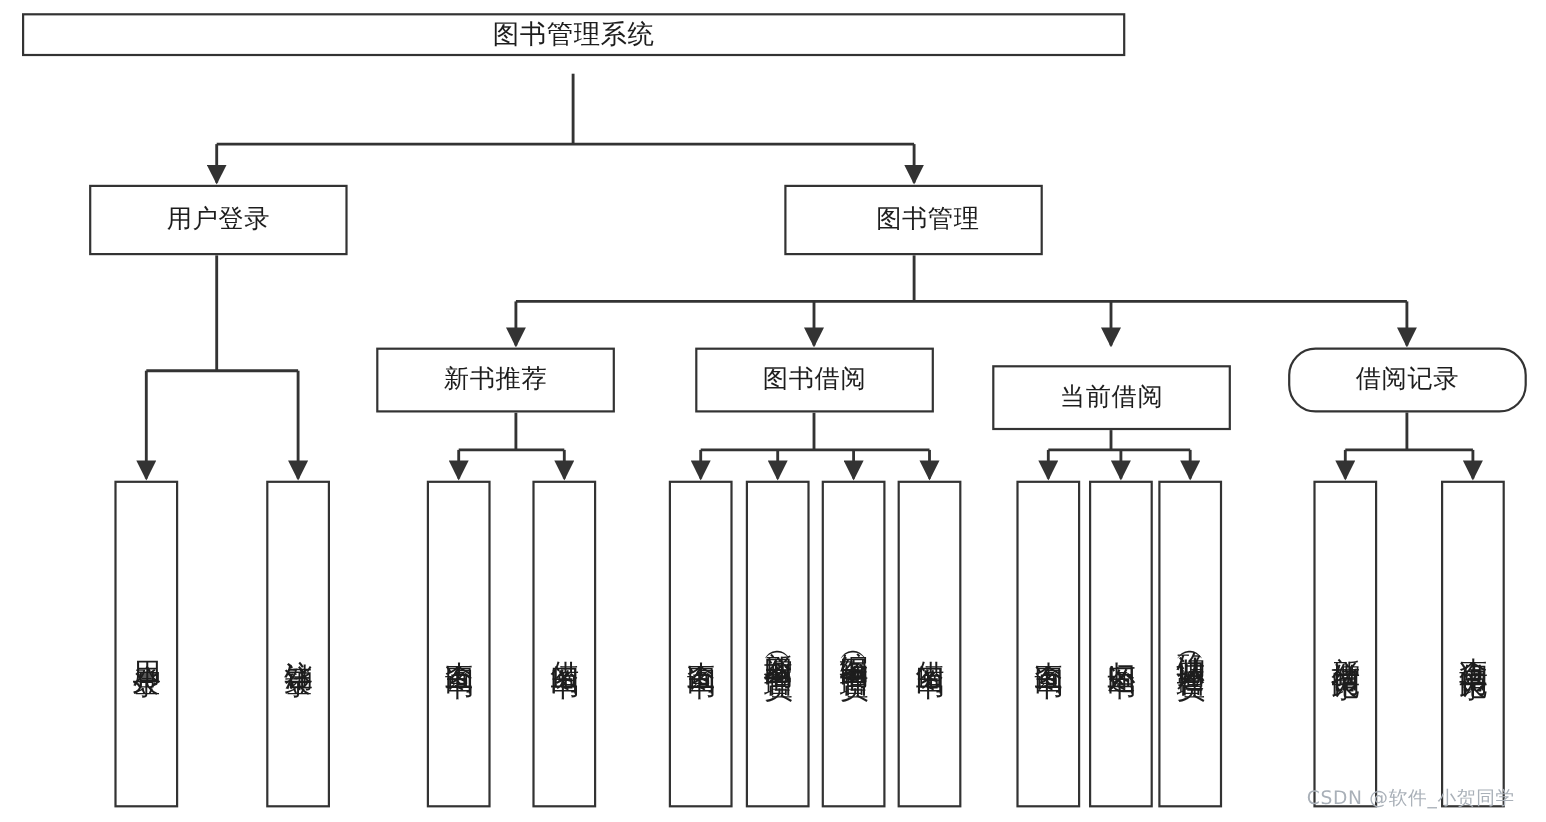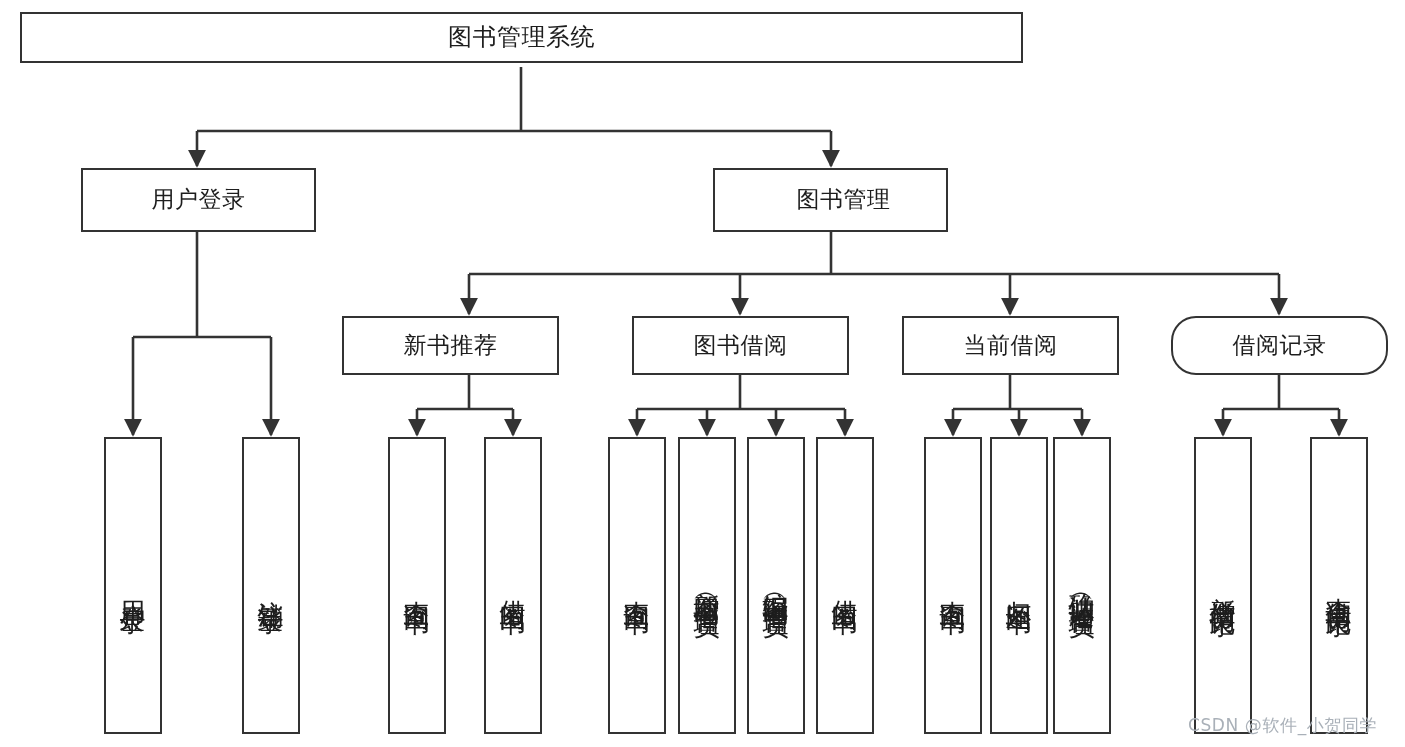--- a/index.html
+++ b/index.html
@@ -127,41 +127,41 @@
       <path d="M 1019 409 L 1019 435" marker-end="url(#arrow)"></path>
       <path d="M 1082 409 L 1082 435" marker-end="url(#arrow)"></path>
 
       <path d="M 1279 375 L 1279 409"></path>
       <path d="M 1223 409 L 1339 409"></path>
       <path d="M 1223 409 L 1223 435" marker-end="url(#arrow)"></path>
       <path d="M 1339 409 L 1339 435" marker-end="url(#arrow)"></path>
     </g>
   </svg>
 
-  <div class="node horiz root" style="left:20px; top:12px; width:1003px; height:51px;">
+  <div class="node horiz root" style="left:20px; top:12px; width:1003px; height:39px;">
     <span class="node-label">图书管理系统</span>
   </div>
 
   <div class="node horiz" style="left:81px; top:168px; width:235px; height:64px;">
     <span class="node-label">用户登录</span>
   </div>
 
   <div class="node horiz" style="left:713px; top:168px; width:235px; height:64px;padding-left:26px;">
     <span class="node-label">图书管理</span>
   </div>
 
   <div class="node horiz" style="left:342px; top:316px; width:217px; height:59px;">
     <span class="node-label">新书推荐</span>
   </div>
 
   <div class="node horiz" style="left:632px; top:316px; width:217px; height:59px;align-items:center;">
     <span class="node-label">图书借阅</span>
   </div>
 
-  <div class="node horiz" style="left:902px; top:316px; width:217px; height:59px;">
+  <div class="node horiz" style="left:902px; top:332px; width:217px; height:59px;">
     <span class="node-label">当前借阅</span>
   </div>
 
   <div class="node horiz" style="left:1171px; top:316px; width:217px; height:59px;border-radius:25px;">
     <span class="node-label">借阅记录</span>
   </div>
 
   <div class="node vert" style="left:104px; top:437px; width:58px; height:297px;">
     <span class="node-label">用户登录</span>
   </div>

